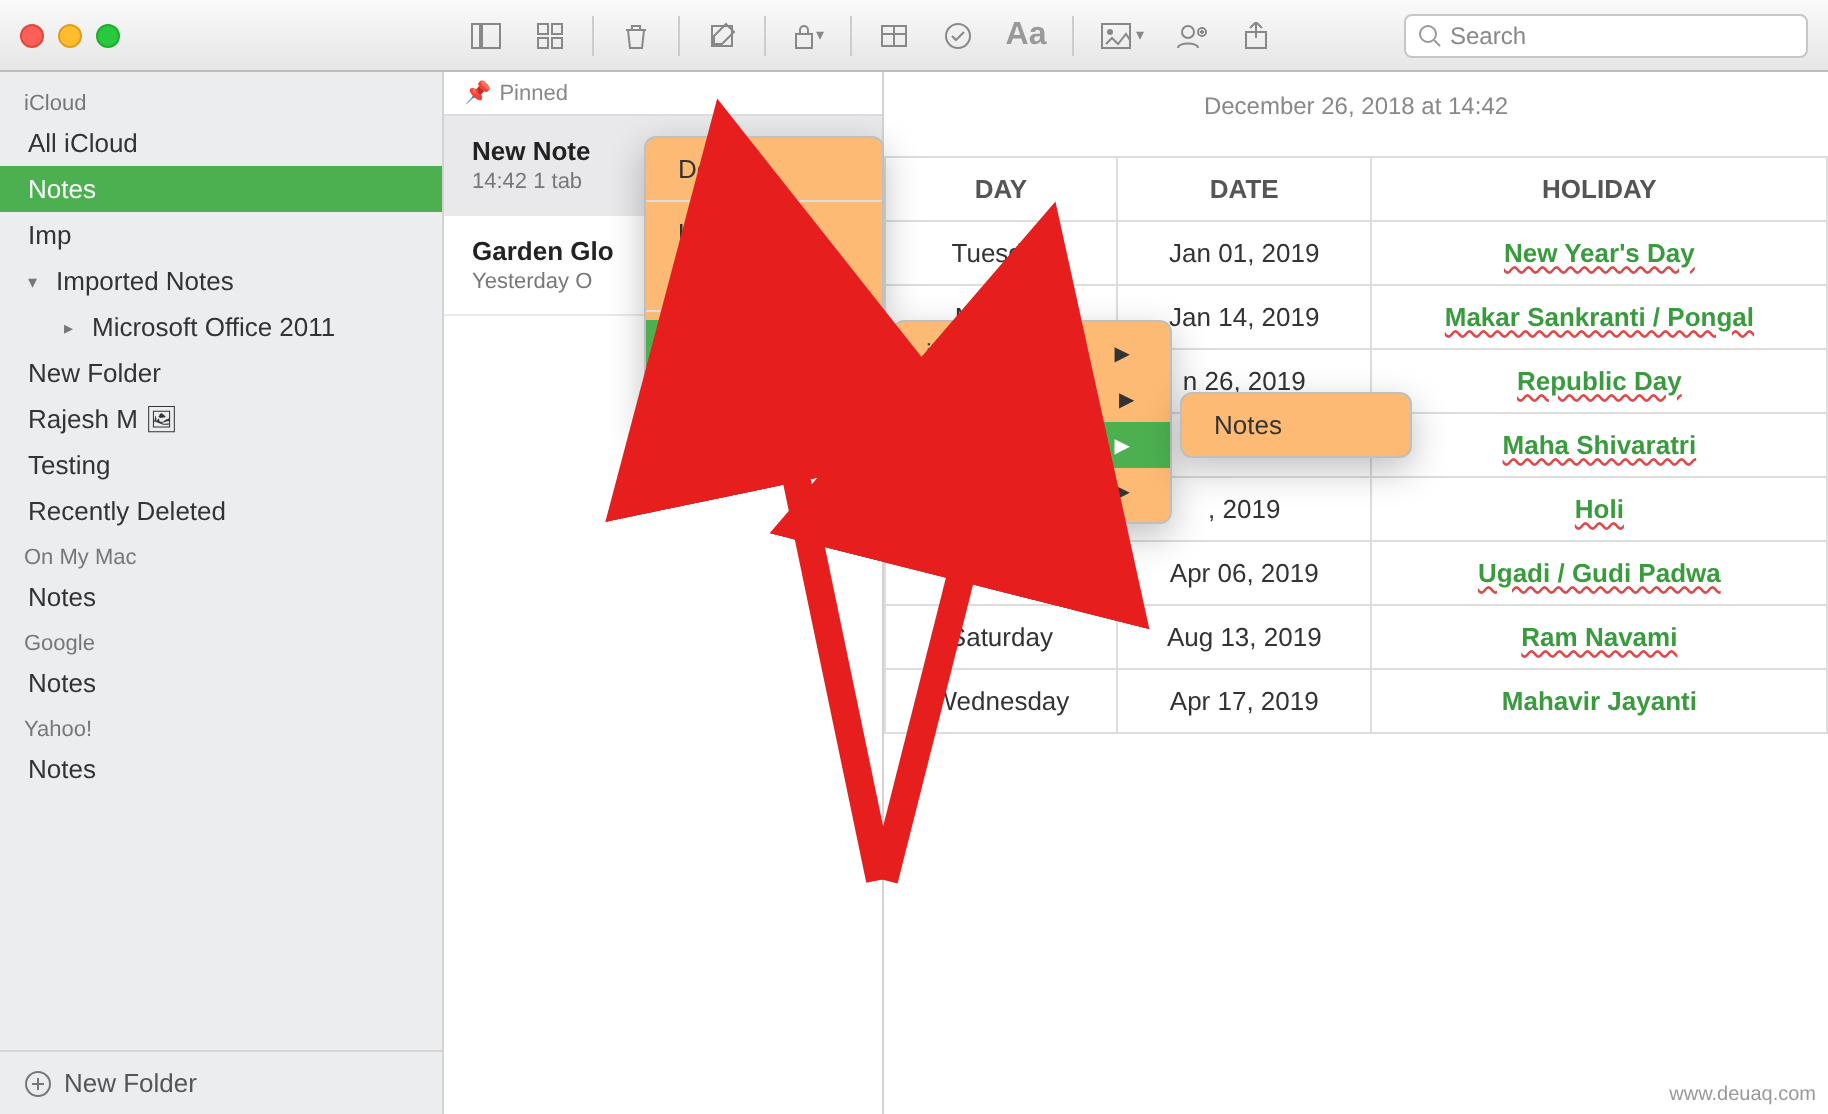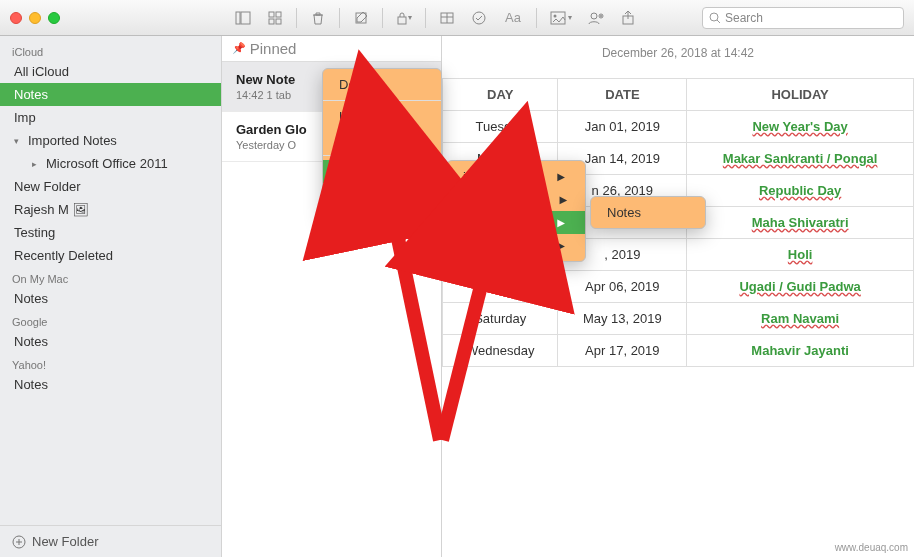--- a/index.html
+++ b/index.html
@@ -108,21 +108,21 @@
           <line x1="1" y1="5" x2="13" y2="5" stroke="#888"></line>
           <line x1="7" y1="1" x2="7" y2="11" stroke="#888"></line>
         </svg>
       </div>
     <div class="tool-btn">
         <svg width="14" height="14" viewBox="0 0 14 14">
           <circle cx="7" cy="7" r="6" fill="none" stroke="#888"></circle>
           <path d="M4 7l2 2 4-4" fill="none" stroke="#888"></path>
         </svg>
       </div>
-    <div class="tool-btn" style="width:34px;font-size:13px;color:#999;">Aa</div>
+    <div class="tool-btn" style="width:34px;font-size:16px;color:#999;font-weight:bold;">Aa</div>
     <div class="tool-sep"></div>
     <div class="tool-btn" style="width:36px;">
         <svg width="18" height="14" viewBox="0 0 18 14">
           <rect x="1" y="1" width="14" height="12" fill="none" stroke="#888"></rect>
           <circle cx="5" cy="5" r="1.5" fill="#888"></circle>
           <path d="M3 11l3-3 3 3 4-5 2 3" fill="none" stroke="#888"></path>
         </svg>
         <span style="font-size:8px;color:#888;">▾</span>
       </div>
     <div class="tool-btn">
@@ -203,21 +203,21 @@
           <line x1="7" y1="4" x2="7" y2="10" stroke="#777"></line>
           <line x1="4" y1="7" x2="10" y2="7" stroke="#777"></line>
         </svg>
       <span>New Folder</span>
     </div>
   </div>
 
   <div class="notelist">
     <div class="pinned-hdr">
       <span>📌</span>
-      <span style="font-size:15px;">Pinned</span>
+      <span style="font-size:11px;">Pinned</span>
     </div>
     <div id="notelist-body">
         <div class="note-item selected">
           <div class="note-title">New Note</div>
           <div class="note-sub">14:42  1 tab</div>
         </div>
         <div class="note-item">
           <div class="note-title">Garden Glo</div>
           <div class="note-sub">Yesterday  O</div>
         </div>
@@ -260,21 +260,21 @@
             <td>        , 2019</td>
             <td><span class="holiday-link">Holi</span></td>
           </tr>
           <tr>
             <td>Saturday</td>
             <td>Apr 06, 2019</td>
             <td><span class="holiday-link">Ugadi / Gudi Padwa</span></td>
           </tr>
           <tr>
             <td>Saturday</td>
-            <td>May 13, 2019</td>
+            <td>Aug 13, 2019</td>
             <td><span class="holiday-link">Ram Navami</span></td>
           </tr>
           <tr>
             <td>Wednesday</td>
             <td>Apr 17, 2019</td>
             <td><span class="holiday-plain">Mahavir Jayanti</span></td>
           </tr>
         </tbody>
     </table>
   </div>

